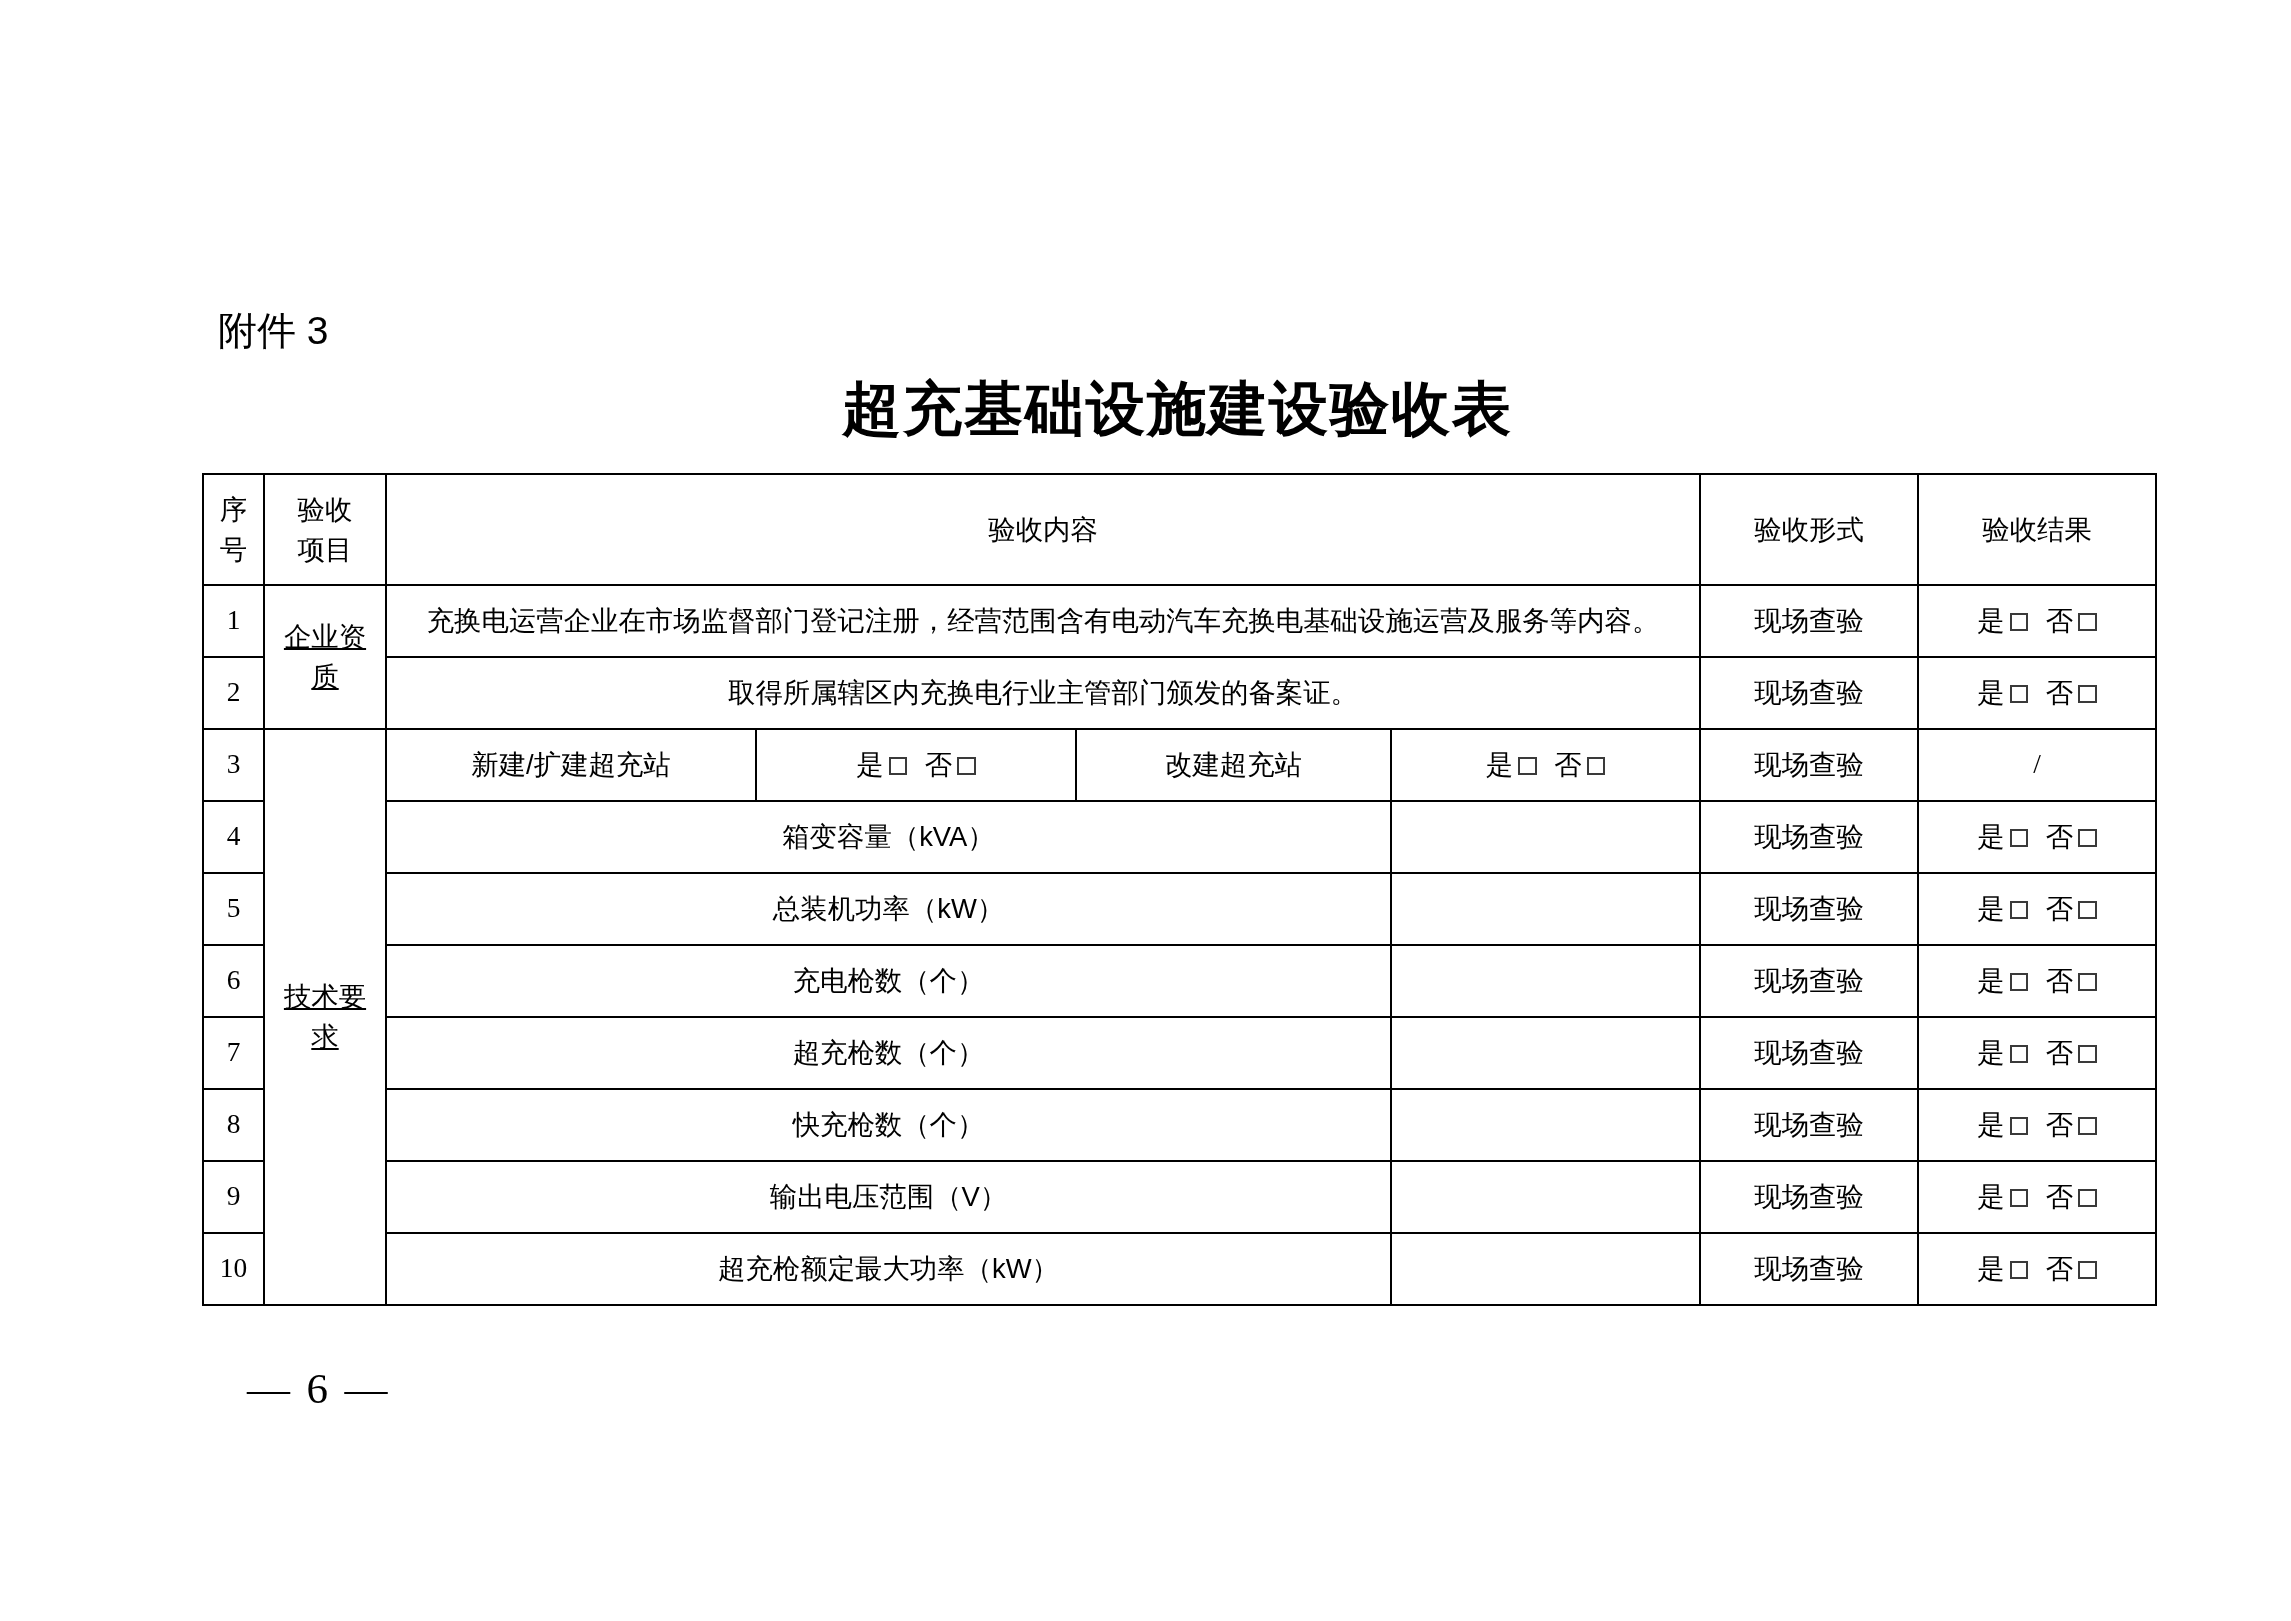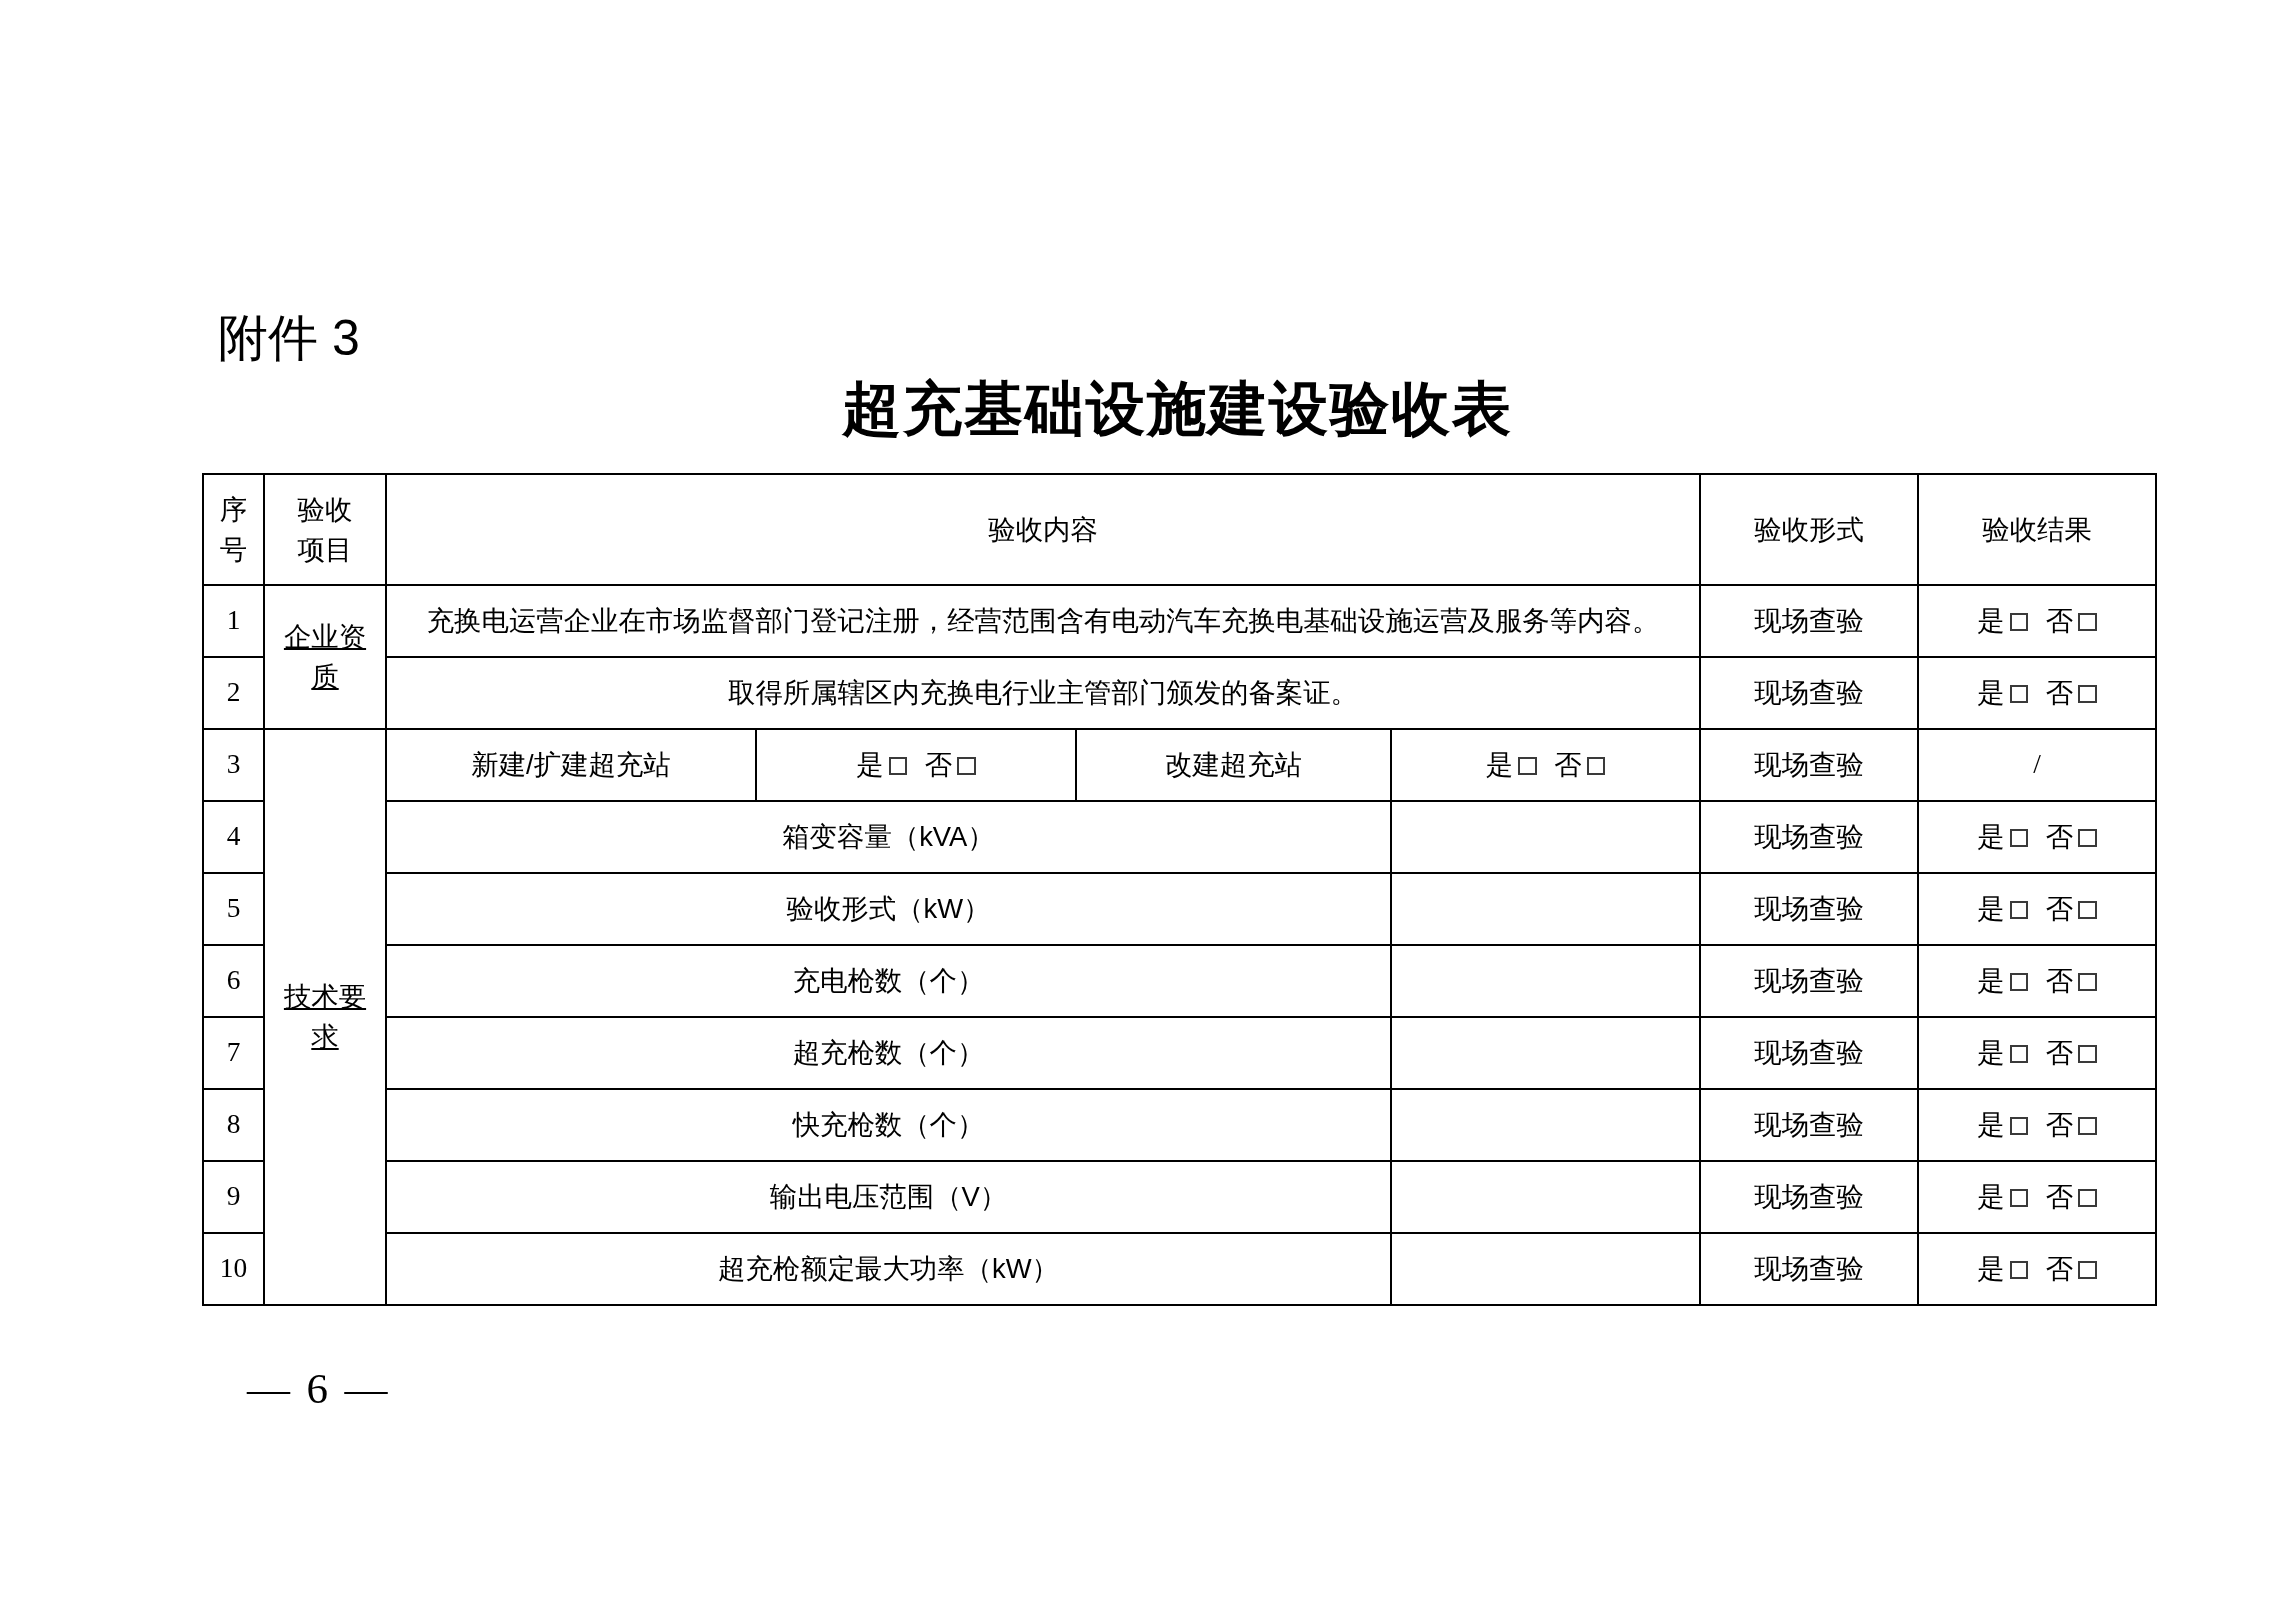--- a/index.html
+++ b/index.html
@@ -9,21 +9,21 @@
     width: 2292px;
     height: 1621px;
     background: #ffffff;
     color: #000;
     font-family: "Liberation Sans", sans-serif;
   }
   .attachment {
     position: absolute;
     left: 218px;
     top: 308px;
-    font-size: 50px;
+    font-size: 39px;
     line-height: 1.2;
     white-space: nowrap;
   }
   .doc-title {
     position: absolute;
     left: 202px;
     top: 374px;
     width: 1951px;
     text-align: center;
     font-size: 59px;
@@ -155,21 +155,21 @@
       </tr>
       <tr>
         <td class="num">4</td>
         <td colspan="3">箱变容量（kVA）</td>
         <td></td>
         <td>现场查验</td>
         <td><span>是</span><span class="cbox"></span><span class="yn-gap"></span><span>否</span><span class="cbox"></span></td>
       </tr>
       <tr>
         <td class="num">5</td>
-        <td colspan="3">验收形式（kW）</td>
+        <td colspan="3">总装机功率（kW）</td>
         <td></td>
         <td>现场查验</td>
         <td><span>是</span><span class="cbox"></span><span class="yn-gap"></span><span>否</span><span class="cbox"></span></td>
       </tr>
       <tr>
         <td class="num">6</td>
         <td colspan="3">充电枪数（个）</td>
         <td></td>
         <td>现场查验</td>
         <td><span>是</span><span class="cbox"></span><span class="yn-gap"></span><span>否</span><span class="cbox"></span></td>

